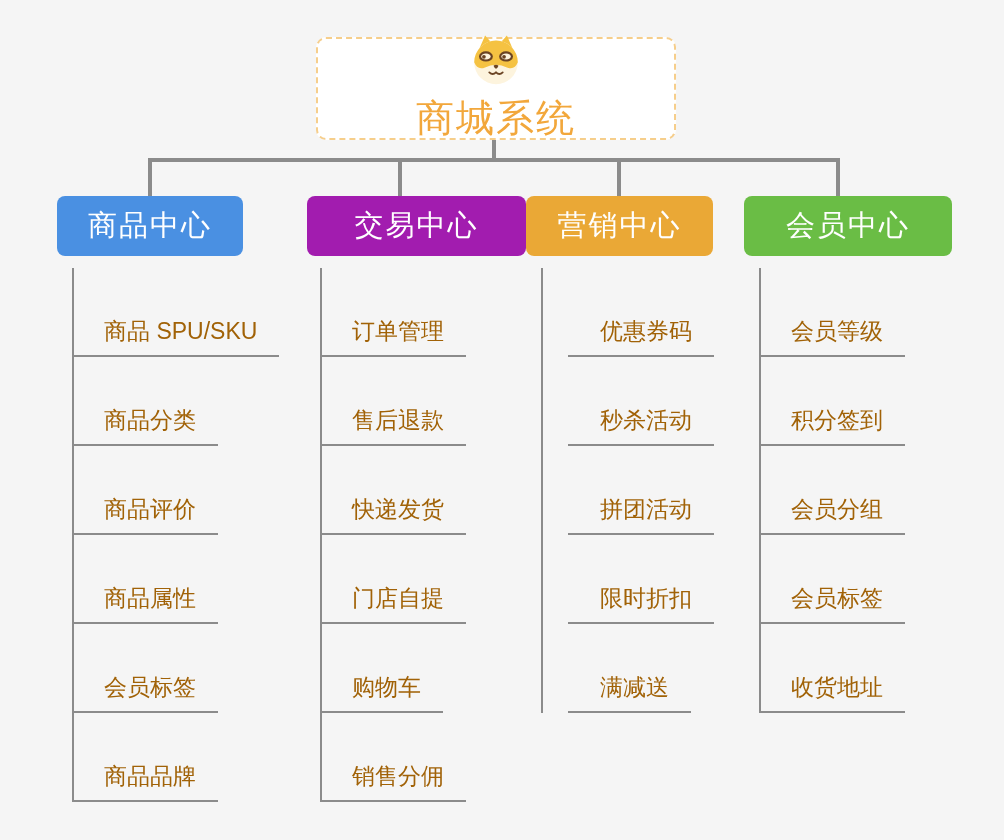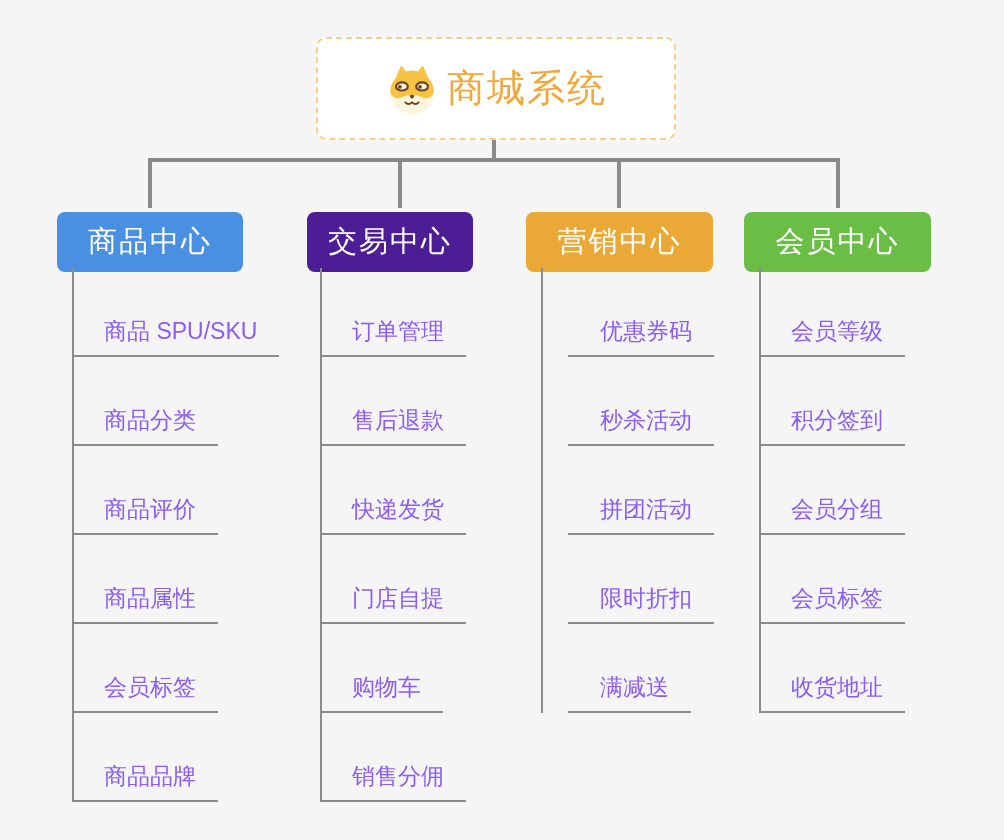--- a/index.html
+++ b/index.html
@@ -9,56 +9,56 @@
     background:#f5f5f5;
   }
   .canvas{position:relative;width:1004px;height:840px;background:var(--bg,#f5f5f5);}
 
   
   .root-node{
     position:absolute;left:316px;top:37px;width:360px;height:103px;
     box-sizing:border-box;background:#ffffff;
     border:2px dashed var(--root-border,#f6ce8b);
     border-radius:10px;
-    display:flex;align-items:center;justify-content:center;gap:8px;
+    display:flex;align-items:center;justify-content:center;gap:8px;flex-direction:column;
   }
   .root-title{
     font-size:38px;letter-spacing:2px;
     color:var(--root-text,#f2a73b);
   }
   .dog{display:flex;align-items:center;}
 
   
   .conn{position:absolute;background:var(--conn,#8b8b8b);}
   .root-v{left:492px;top:140px;width:4px;height:22px;}
   .main-h{left:148px;top:158px;width:692px;height:4px;}
   .drop{top:158px;width:4px;height:50px;}
 
   
   .branch-node{
-    position:absolute;top:212px;height:60px;
+    position:absolute;top:196px;height:60px;
     border-radius:8px;
     color:#ffffff;font-size:29px;letter-spacing:2px;
     display:flex;align-items:center;justify-content:center;
   }
 
   
   .leaf-col{
     position:absolute;top:268px;width:max-content;
   }
   .leaf-col::before{ 
     content:"";position:absolute;left:0;top:0;width:2px;height:100%;
     background:var(--conn,#8b8b8b);
   }
   .leaf{
     box-sizing:border-box;height:89px;width:max-content;
     display:flex;align-items:flex-end;
     padding:0 22px 8px 32px;
     border-bottom:2px solid var(--conn,#8b8b8b);
-    font-size:23px;color:#8b5cf6;white-space:nowrap;
+    font-size:23px;color:#a16207;white-space:nowrap;
   }
 </style>
 </head>
 <body>
 
 <div class="canvas">
 
   <div class="root-node">
     <span class="dog">
       <svg width="54" height="52" viewBox="0 0 64 62" aria-hidden="true">
@@ -85,40 +85,40 @@
       <div class="branch-node" style="left: 57px; width: 186px; background: rgb(74, 144, 226);">商品中心</div>
       <div class="leaf-col" style="left: 72px;">
         <div class="leaf">商品 SPU/SKU</div>
         <div class="leaf">商品分类</div>
         <div class="leaf">商品评价</div>
         <div class="leaf">商品属性</div>
         <div class="leaf">会员标签</div>
         <div class="leaf">商品品牌</div>
       </div>
       <div class="conn drop" style="left: 398px;"></div>
-      <div class="branch-node" style="left: 307px; width: 166px; background: #4c1d95;">交易中心</div>
+      <div class="branch-node" style="left: 307px; width: 219px; background: #a21caf;">交易中心</div>
       <div class="leaf-col" style="left: 320px;">
         <div class="leaf">订单管理</div>
         <div class="leaf">售后退款</div>
         <div class="leaf">快递发货</div>
         <div class="leaf">门店自提</div>
         <div class="leaf">购物车</div>
         <div class="leaf">销售分佣</div>
       </div>
       <div class="conn drop" style="left: 617px;"></div>
       <div class="branch-node" style="left: 526px; width: 187px; background: rgb(234, 168, 54);">营销中心</div>
       <div class="leaf-col" style="left: 541px; padding-left: 27px;">
         <div class="leaf">优惠券码</div>
         <div class="leaf">秒杀活动</div>
         <div class="leaf">拼团活动</div>
         <div class="leaf">限时折扣</div>
         <div class="leaf">满减送</div>
       </div>
       <div class="conn drop" style="left: 836px;"></div>
-      <div class="branch-node" style="left: 744px; width: 187px; background: rgb(106, 189, 69);">会员中心</div>
+      <div class="branch-node" style="left: 744px; width: 208px; background: rgb(106, 189, 69);">会员中心</div>
       <div class="leaf-col" style="left: 759px;">
         <div class="leaf">会员等级</div>
         <div class="leaf">积分签到</div>
         <div class="leaf">会员分组</div>
         <div class="leaf">会员标签</div>
         <div class="leaf">收货地址</div>
       </div>
     </div>
 </div>
 

